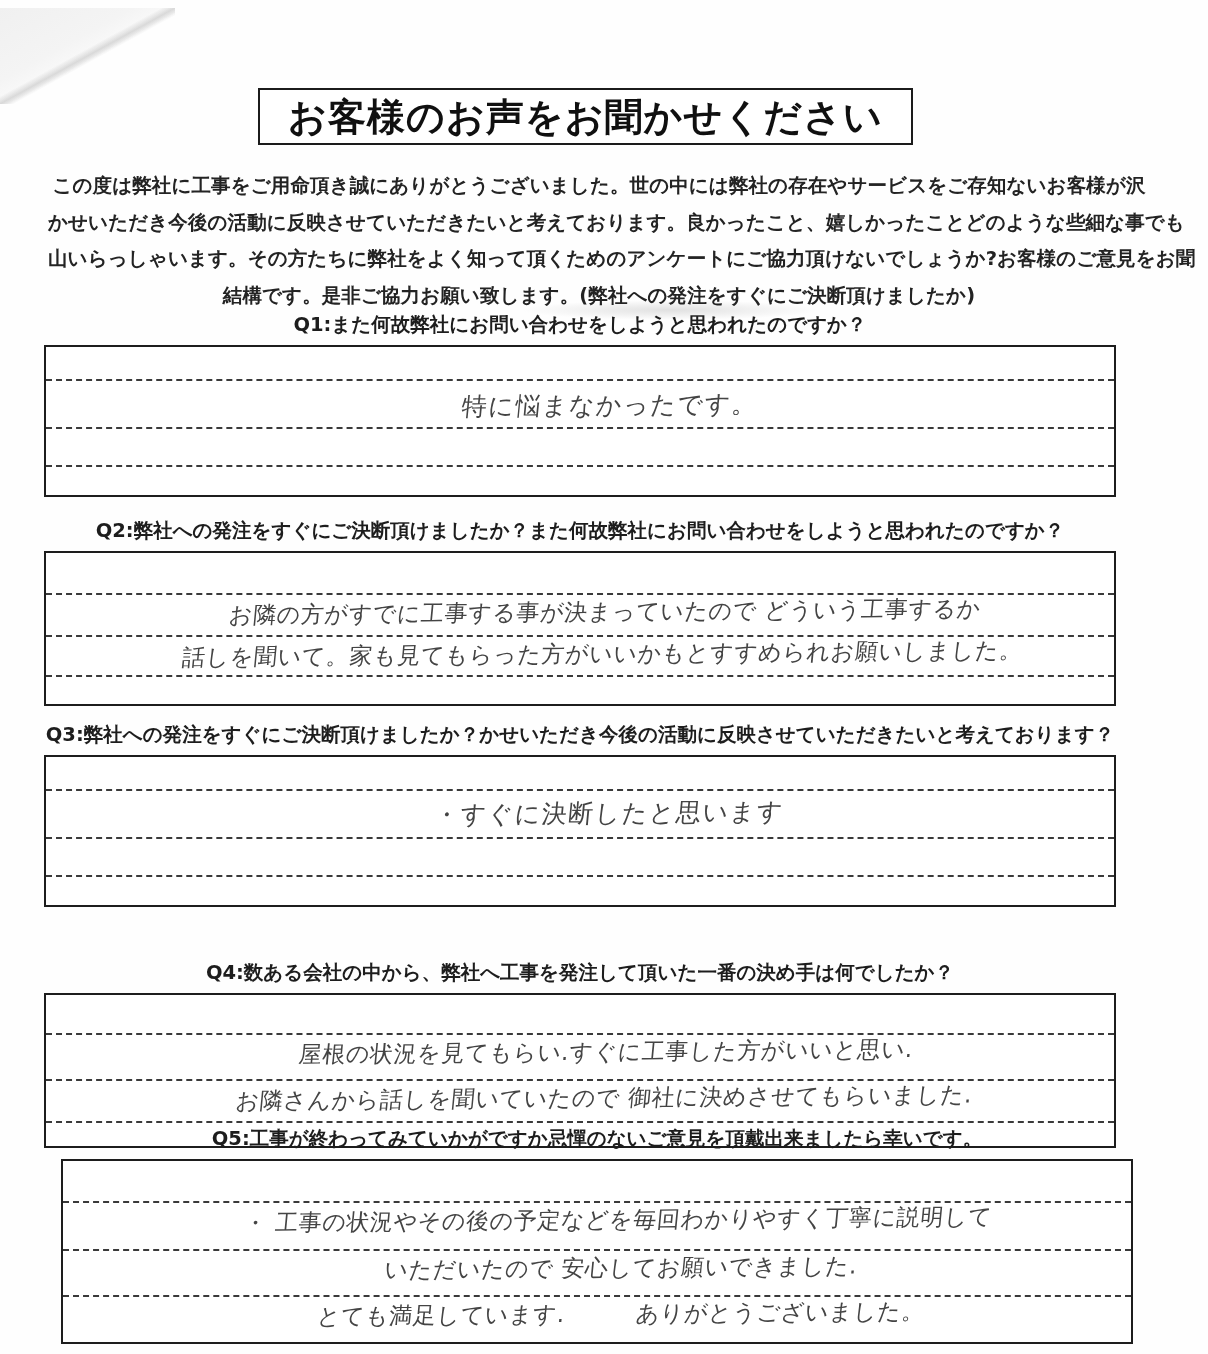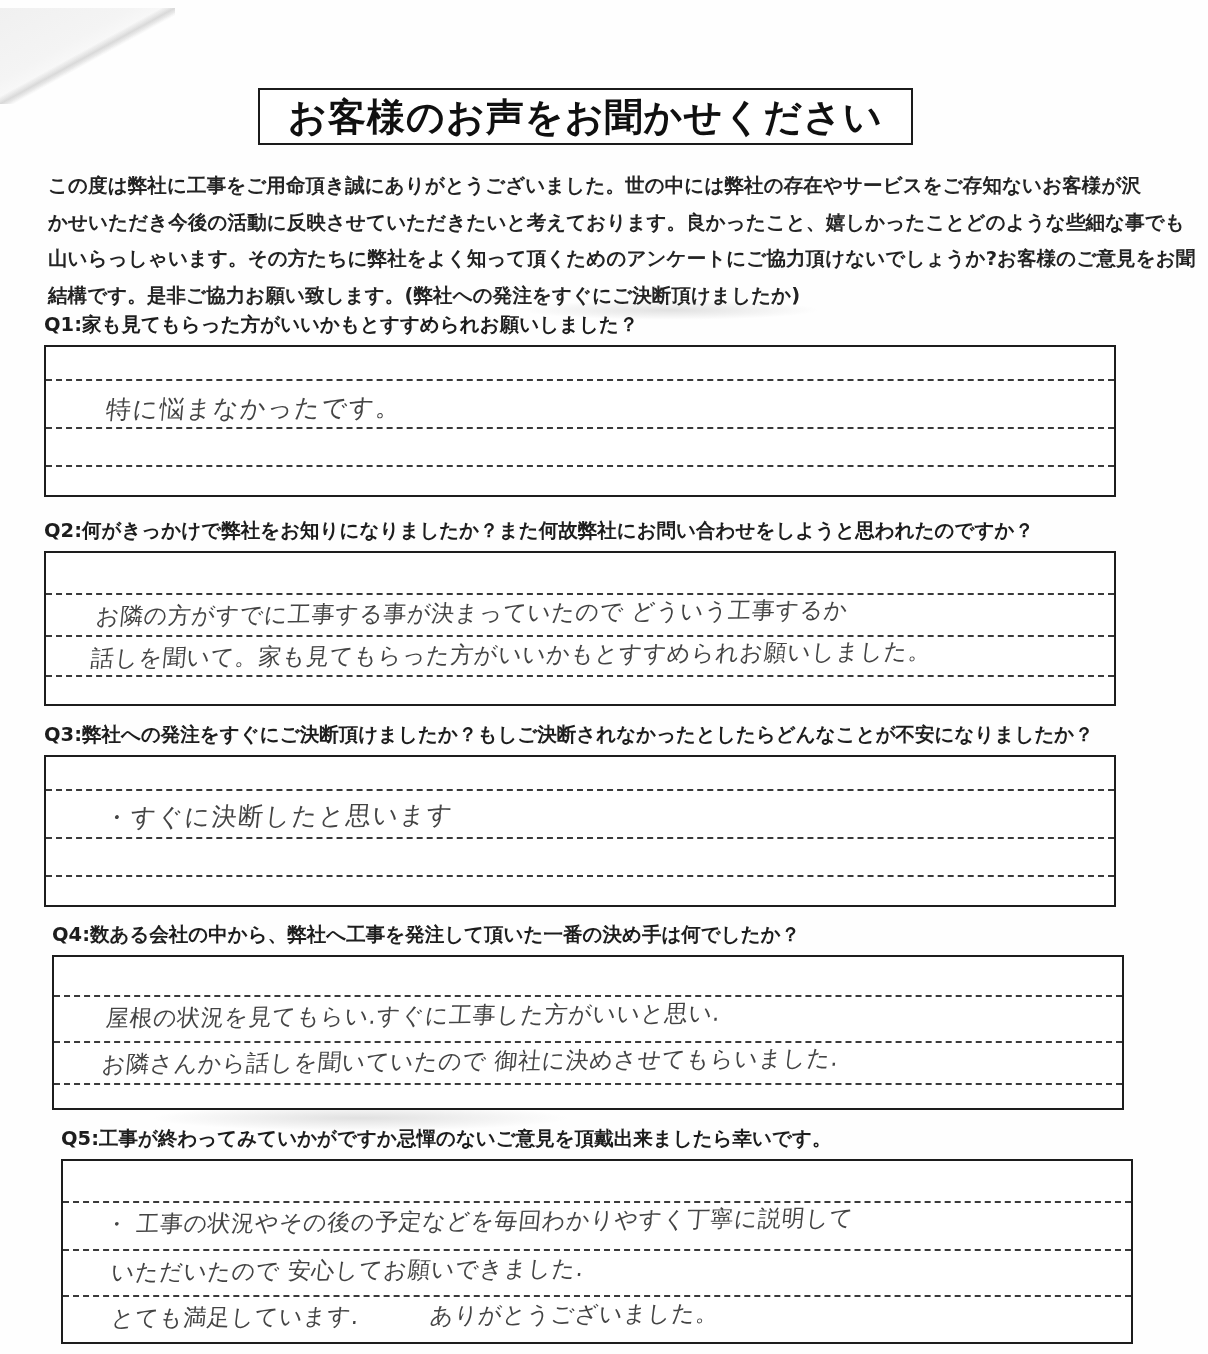--- a/index.html
+++ b/index.html
@@ -46,20 +46,21 @@
     background: radial-gradient(ellipse at center, rgba(170,170,170,.35) 0%, rgba(255,255,255,0) 70%);
     pointer-events: none;
   }
 
   
   #page {
     position: absolute;
     left: 0; top: 0;
     width: 980px;
     height: 1354px;
+    text-align: center;
   }
 
   
   #title-box {
     position: absolute;
     left: 258px;
     top: 88px;
     width: 655px;
     height: 57px;
     border: 2px solid #1b1b1b;
@@ -138,21 +139,21 @@
     opacity: .88;
   }
 
   
   #q1 { top: 312px; }
   #q1 .answer-box { height: 152px; }
   #q2 { top: 518px; }
   #q2 .answer-box { height: 155px; }
   #q3 { top: 722px; }
   #q3 .answer-box { height: 152px; }
-  #q4 { top: 922px; margin-left: 8px; }
+  #q4 { top: 960px; }
   #q4 .answer-box { height: 155px; }
   #q5 { top: 1126px; margin-left: 17px; }
   #q5 .answer-box { height: 185px; }
 </style>
 </head>
 <body>
 
 <div id="scan-sheet"></div>
 <div id="corner-fold"></div>
 <div class="smudge" style="left:150px; top:1105px; width:420px; height:26px;"></div>
@@ -165,42 +166,42 @@
   </div>
 
   <div id="intro">
     <p>この度は弊社に工事をご用命頂き誠にありがとうございました。世の中には弊社の存在やサービスをご存知ないお客様が沢</p>
     <p>かせいただき今後の活動に反映させていただきたいと考えております。良かったこと、嬉しかったことどのような些細な事でも</p>
     <p>山いらっしゃいます。その方たちに弊社をよく知って頂くためのアンケートにご協力頂けないでしょうか?お客様のご意見をお聞</p>
     <p>結構です。是非ご協力お願い致します。(弊社への発注をすぐにご決断頂けましたか)</p>
   </div>
 
   <div class="question-block" id="q1">
-    <div class="question-label">Q1:家も見てもらった方がいいかもとすすめられお願いしました？</div>
+    <div class="question-label">Q1:また何故弊社にお問い合わせをしようと思われたのですか？</div>
     <div class="answer-box">
       <div class="rule" style="top:32px;"></div>
       <div class="rule" style="top:80px;"></div>
       <div class="rule" style="top:118px;"></div>
       <div class="answer-text" style="top:46px; left:60px;">特に悩まなかったです。</div>
     </div>
   </div>
 
   <div class="question-block" id="q2">
-    <div class="question-label">Q2:何がきっかけで弊社をお知りになりましたか？また何故弊社にお問い合わせをしようと思われたのですか？</div>
+    <div class="question-label">Q2:弊社への発注をすぐにご決断頂けましたか？また何故弊社にお問い合わせをしようと思われたのですか？</div>
     <div class="answer-box">
       <div class="rule" style="top:40px;"></div>
       <div class="rule" style="top:82px;"></div>
       <div class="rule" style="top:122px;"></div>
       <div class="answer-text" style="top:48px; left:50px; font-size:23px; letter-spacing:.6px;">お隣の方がすでに工事する事が決まっていたので どういう工事するか</div>
       <div class="answer-text" style="top:90px; left:45px; font-size:23px; letter-spacing:.6px;">話しを聞いて。家も見てもらった方がいいかもとすすめられお願いしました。</div>
     </div>
   </div>
 
   <div class="question-block" id="q3">
-    <div class="question-label">Q3:弊社への発注をすぐにご決断頂けましたか？もしご決断されなかったとしたらどんなことが不安になりましたか？</div>
+    <div class="question-label">Q3:弊社への発注をすぐにご決断頂けましたか？かせいただき今後の活動に反映させていただきたいと考えております？</div>
     <div class="answer-box">
       <div class="rule" style="top:32px;"></div>
       <div class="rule" style="top:80px;"></div>
       <div class="rule" style="top:118px;"></div>
       <div class="answer-text" style="top:44px; left:58px;">・すぐに決断したと思います</div>
     </div>
   </div>
 
   <div class="question-block" id="q4">
     <div class="question-label">Q4:数ある会社の中から、弊社へ工事を発注して頂いた一番の決め手は何でしたか？</div>

